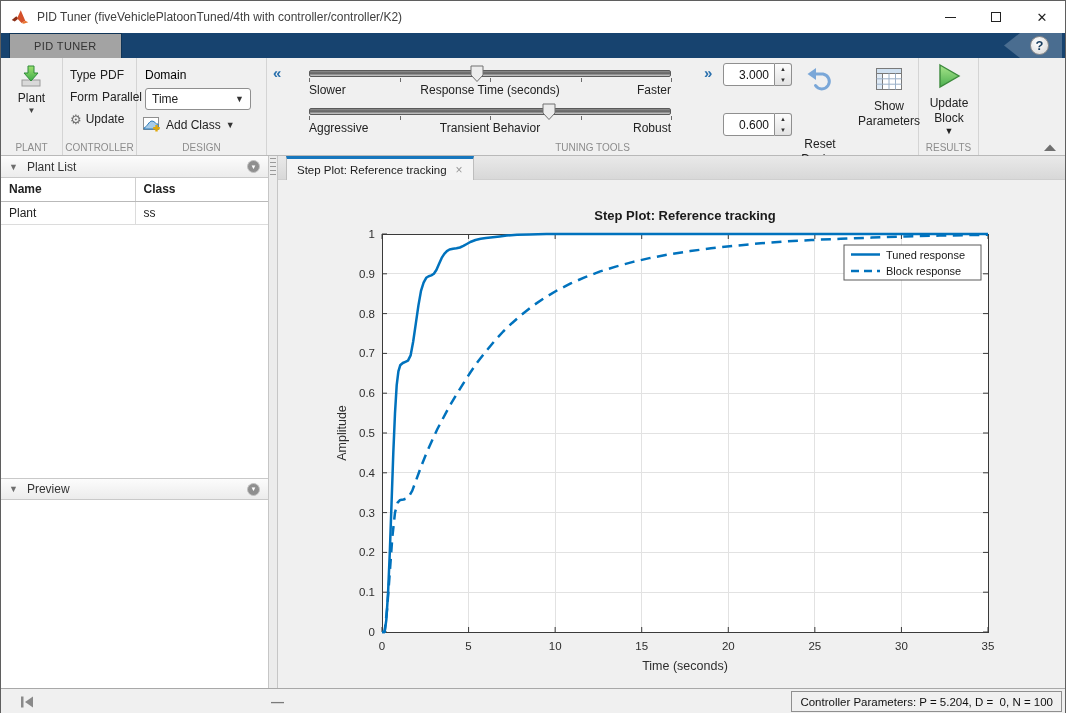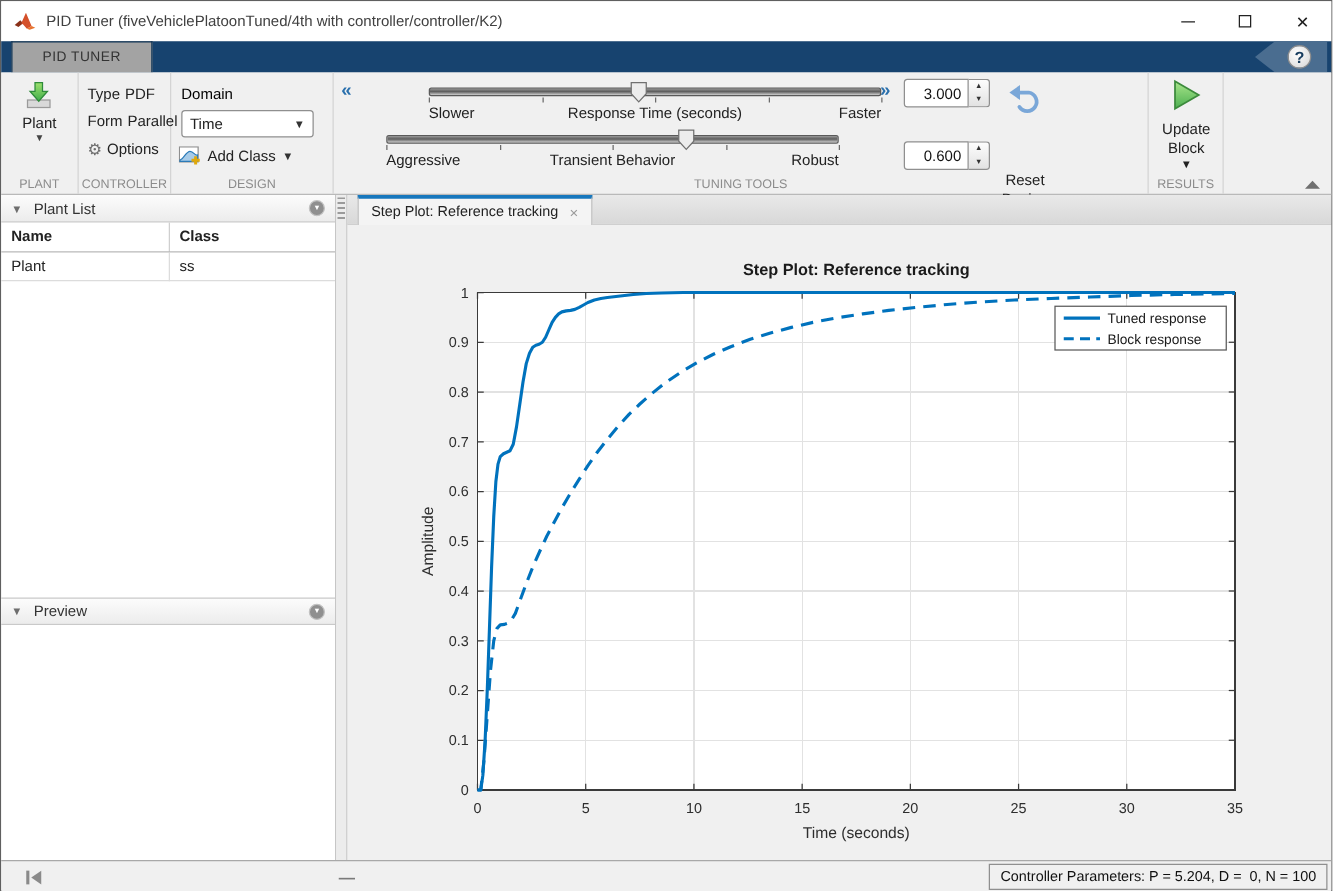--- a/index.html
+++ b/index.html
@@ -61,21 +61,21 @@
     padding:0 6px; font-size:12px; color:#222; }
   .domain-select .caret { margin-left:auto; font-size:9px; color:#333; }
   .addplot-row { margin:7px 0 0 6px; display:flex; align-items:center; gap:5px;
     font-size:12px; color:#222; }
   .addplot-row .caret { font-size:9px; color:#333; }
 
   .chev { position:absolute; font-size:15px; font-weight:bold; color:#2a70ad; }
   .chev-left { left:6px; top:6px; }
   .chev-right { left:437px; top:6px; }
   .slider-block { position:absolute; left:42px; width:362px; }
-  .sb1 { top:12px;margin-left:34px; } .sb2 { top:50px; }
+  .sb1 { top:12px; } .sb2 { top:50px; }
   .slider-track { position:relative; width:362px; height:7px; border:1px solid #5a5a5a;
     border-radius:2px; background:linear-gradient(#909090,#5f5f5f 45%,#cfcfcf); }
   .slider-ticks { position:relative; height:5px; }
   .slider-ticks i { position:absolute; top:1px; width:1px; height:4px; background:#6a6a6a; }
   .slider-labels { position:relative; height:14px; margin-top:1px; font-size:12px; color:#222; }
   .slider-labels .l { position:absolute; left:0; }
   .slider-labels .c { position:absolute; left:50%; transform:translateX(-50%); white-space:nowrap; }
   .slider-labels .r { position:absolute; right:0; }
   .thumb { position:absolute; top:-6px; }
 
@@ -197,21 +197,21 @@
       <div class="ctl-row">
         <span>Type</span>
         <span>PDF</span>
       </div>
       <div class="ctl-row">
         <span>Form</span>
         <span>Parallel</span>
       </div>
       <div class="ctl-row">
         <span class="gear">⚙</span>
-        <span>Options</span>
+        <span>Update</span>
       </div>
       <div class="rsec-label">CONTROLLER</div>
     </div>
 
     <div class="rsec sec-design">
       <div class="design-label">Domain</div>
       <div class="domain-select">
         <span>Time</span>
         <span class="caret">▼</span>
       </div>
@@ -290,20 +290,34 @@
       </div>
 
       <div class="tool-big-btn btn-reset">
         <svg class="icon" width="30" height="28" viewBox="0 0 30 28">
           <path d="M10 8 H18 A7.5 7.5 0 1 1 10.5 19.5" fill="none" stroke="#7aa7d8" stroke-width="3" stroke-linecap="round"></path>
           <polygon points="11,2 11,14 2.5,8" fill="#7aa7d8"></polygon>
         </svg>
         <span>Reset Design</span>
       </div>
 
+      <div class="tool-big-btn btn-showparams">
+        <svg class="icon" width="30" height="27" viewBox="0 0 30 27">
+          <rect x="2.5" y="2.5" width="25" height="21" fill="#ffffff" stroke="#7a7a7a"></rect>
+          <rect x="2.5" y="2.5" width="25" height="5" fill="#cfe0f0" stroke="#7a7a7a"></rect>
+          <rect x="2.5" y="7.5" width="6" height="16" fill="#dfeaf5" stroke="#7a7a7a"></rect>
+          <g stroke="#9ab0c8" stroke-width="1">
+            <line x1="15" y1="7.5" x2="15" y2="23.5"></line>
+              <line x1="21.5" y1="7.5" x2="21.5" y2="23.5"></line>
+            <line x1="2.5" y1="12.8" x2="27.5" y2="12.8"></line>
+              <line x1="2.5" y1="18.2" x2="27.5" y2="18.2"></line>
+          </g>
+        </svg>
+        <span>Show Parameters</span>
+      </div>
 
       <div class="rsec-label">TUNING TOOLS</div>
     </div>
 
     <div class="rsec sec-results">
       <div class="tool-big-btn btn-update">
         <svg class="icon" width="28" height="28" viewBox="0 0 28 28">
           <defs>
               <linearGradient id="gGreen" x1="0" y1="0" x2="0" y2="1">
             <stop offset="0" stop-color="#a8e58a"></stop>

